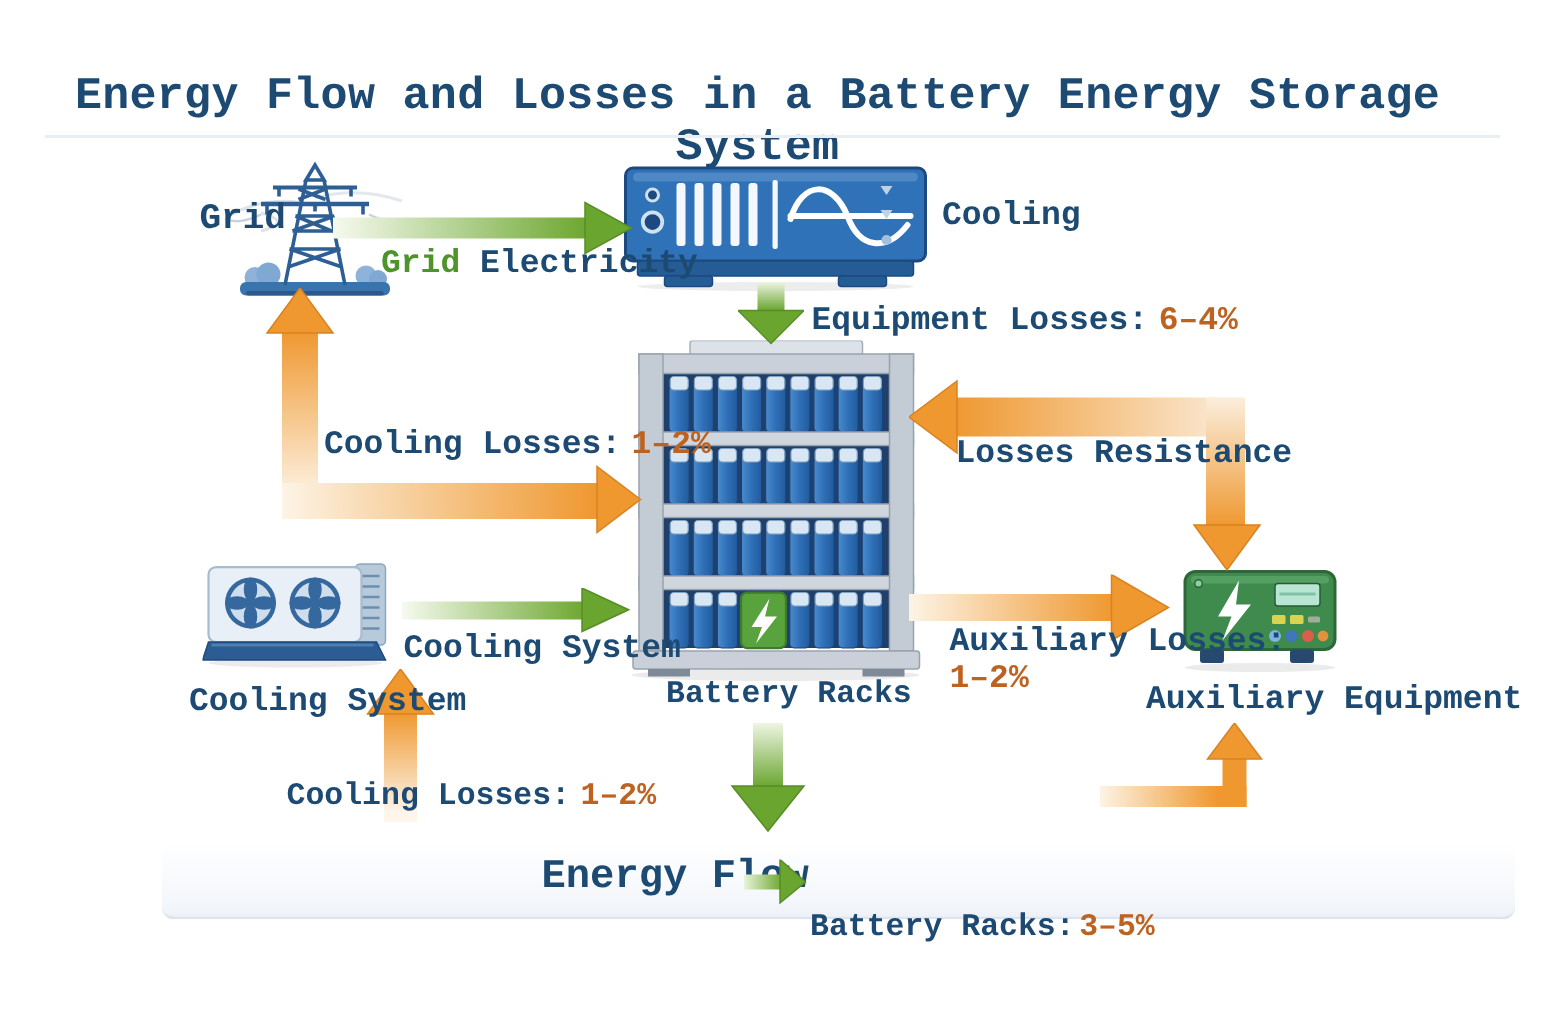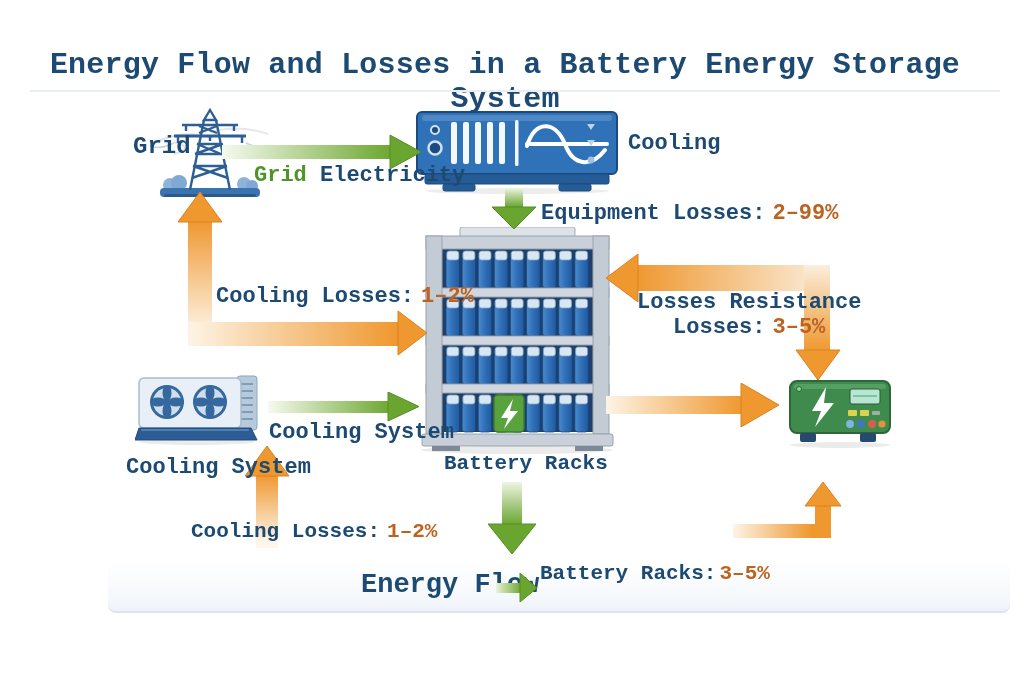--- a/index.html
+++ b/index.html
@@ -1,18 +1,18 @@
 <!DOCTYPE html>
 <html><head>
 <meta charset="utf-8">
 <style>
   html,body{margin:0;padding:0;background:#fff;}
   #canvas{position:relative;width:1030px;height:687px;background:#ffffff;overflow:hidden;
           font-family:Liberation Mono, monospace;padding-left:13px;}
-  .lbl{position:absolute;white-space:nowrap;font-weight:700;color:#1d4a73;line-height:1.15;text-align:center;}
+  .lbl{position:absolute;white-space:nowrap;font-weight:700;color:#1d4a73;line-height:1.15;}
   .navy{color:#1d4a73;}
   .green{color:#4f942b;}
   .orange{color:#bd6322;}
   .val{margin-left:7px;}
   .t22{font-size:22px;}
   .t23{font-size:21px;}
   #title{position:absolute;left:0;top:48px;width:1010px;text-align:center;font-size:30px;
          font-weight:700;color:#1d4a73;letter-spacing:.2px;}
   #title-rule{position:absolute;left:30px;top:90px;width:970px;height:2px;background:#e9edf4;}
   #legend-band{position:absolute;left:108px;top:562px;width:902px;height:49px;border-radius:8px;
@@ -315,39 +315,43 @@
   <div class="lbl t23" style="left:133px;top:133px;font-size:24px">Grid</div>
 
   <div class="lbl t22" style="left:254px;top:163px">
     <span class="green">Grid</span>
     <span class="navy">Electricity</span>
   </div>
 
   <div class="lbl t22" style="left:628px;top:131px">Cooling</div>
 
   <div class="lbl t22" style="left:541px;top:201px">
-    <span class="navy">Equipment Losses:</span><span class="orange val">2–99%</span>
+    <span class="navy">Equipment Losses:</span><span class="orange val">6–4%</span>
   </div>
 
   <div class="lbl t22" style="left:216px;top:284px">
     <span class="navy">Cooling Losses:</span><span class="orange val">1–2%</span>
   </div>
 
   <div class="lbl t22" style="left:637px;top:290px">
     <div>Losses Resistance</div>
-    <div><span class="navy">Losses:</span><span class="orange val">3–5%</span></div>
   </div>
 
   <div class="lbl t22" style="left:126px;top:455px">Cooling System</div>
 
   <div class="lbl t22" style="left:269px;top:420px">Cooling System</div>
 
   <div class="lbl t23" style="left:444px;top:452px">Battery Racks</div>
 
-
+  <div class="lbl t22" style="left:633px;top:415px">
+    <div>Auxiliary Losses:</div>
+    <div class="orange">1–2%</div>
+  </div>
+
+  <div class="lbl t22" style="left:764px;top:454px">Auxiliary Equipment</div>
 
   <div class="lbl t23" style="left:191px;top:520px">
     <span class="navy">Cooling Losses:</span><span class="orange val">1–2%</span>
   </div>
 
 
   <div id="legend-band"></div>
 
   <div class="lbl legend-text" style="left:361px;font-size:27px">Energy Flow</div>
 
@@ -355,17 +359,17 @@
     <defs>
         <linearGradient id="gg5" x1="0" y1="0" x2="1" y2="0">
       <stop offset="0" stop-color="#e9f3da"></stop>
           <stop offset="1" stop-color="#6ea832"></stop>
         </linearGradient>
       </defs>
     <rect x="0" y="10" width="25" height="10" fill="url(#gg5)"></rect>
     <polygon points="24,0 24,29 41,15" fill="#69a52f" stroke="#578e25" stroke-width="1"></polygon>
   </svg>
 
-  <div class="lbl legend-text t23" style="left:540px;top:562px">
+  <div class="lbl legend-text t23" style="left:540px;top:607px">
     <span class="navy">Battery Racks:</span><span class="orange" style="margin-left:3px">3–5%</span>
   </div>
 
 </div>
 
 </body></html>

